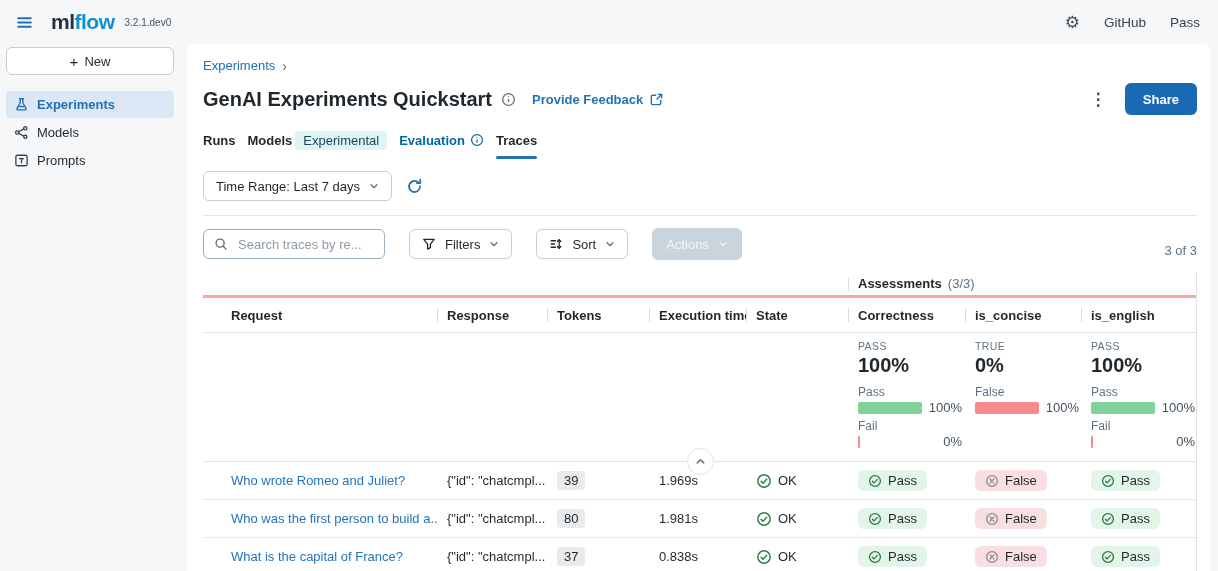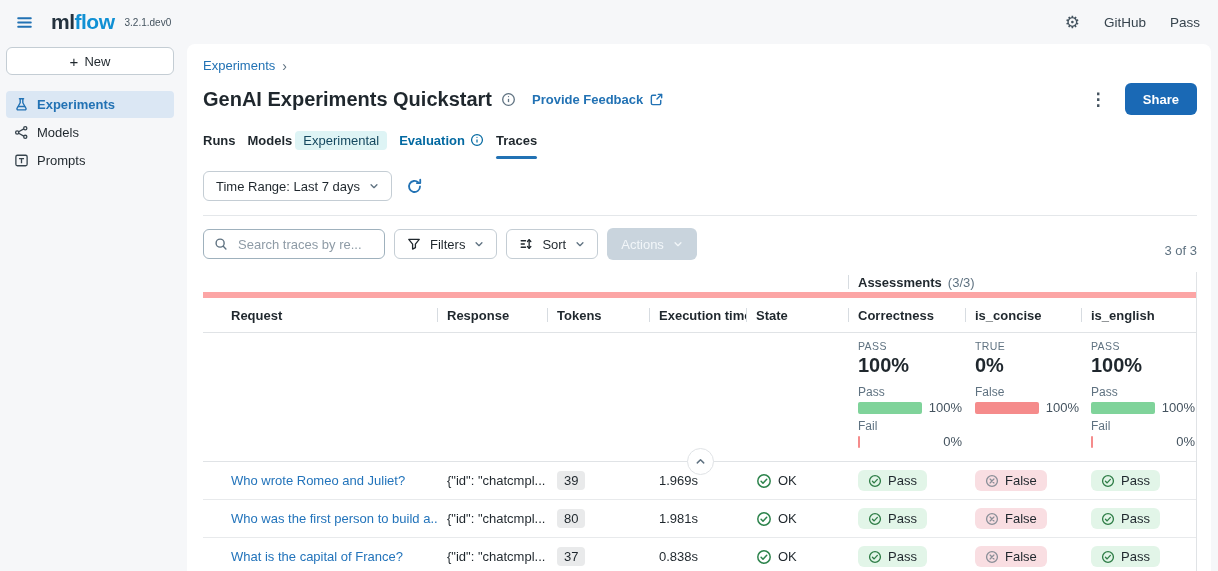--- a/index.html
+++ b/index.html
@@ -62,34 +62,34 @@
   .exp-badge { background:#DEF4F5; color:#15485F; font-weight:400; font-size:13px; padding:2px 8px; border-radius:4px; margin-left:-2px; }
 
   
   .timerange-row { display:flex; align-items:center; gap:14px; padding:6px 0 14px; border-bottom:1px solid #E4E7EA; }
   .pill-btn { height:30px; border:1px solid #C4CDD4; border-radius:6px; background:#fff; padding:0 12px;
     display:flex; align-items:center; gap:9px; font-size:13px; color:#1F272D; font-family:inherit; }
   .chev { color:#5F7281; display:inline-flex; }
   .refresh-btn { color:#2272B4; display:flex; align-items:center; }
 
   
-  .toolbar-row { display:flex; align-items:center; gap:9px; padding:12px 0 10px; }
+  .toolbar-row { display:flex; align-items:center; gap:24px; padding:12px 0 10px; }
   .search-box { width:182px; height:30px; border:1px solid #9FB1BD; border-radius:6px;
     display:flex; align-items:center; gap:8px; padding:0 10px; background:#fff; }
   .search-box svg { color:#5F7281; flex:none; }
   .search-box input { border:none; outline:none; width:100%; font-size:13px; font-family:inherit; color:#1F272D; background:transparent; }
   .search-box input::placeholder { color:#8E9BA6; }
   .actions-btn { height:30px; border:none; border-radius:6px; background:#C9D4DD; color:#F2F6F9;
     padding:16px 14px; display:flex; align-items:center; gap:9px; font-size:13px; font-family:inherit; }
   .result-count { margin-left:auto; color:#5F7281; align-self:flex-end; padding-bottom:2px; }
 
   
   .traces-table { position:relative; margin-top:2px; border-right:1px solid #E0E3E6; }
   .grid { display:grid; grid-template-columns:234px 110px 102px 97px 102px 117px 116px 115px; }
-  .group-row { display:grid; grid-template-columns:645px 1fr; height:26px; align-items:center; border-bottom:6px solid #fca5a5; }
+  .group-row { display:grid; grid-template-columns:645px 1fr; height:26px; align-items:center; border-bottom:3px solid #fca5a5; }
   .group-label { padding-left:10px; position:relative; }
   .group-label::before { content:""; position:absolute; left:0; top:50%; transform:translateY(-50%); width:1px; height:14px; background:#D7DCE1; }
   .group-label .g-name { font-weight:700; }
   .group-label .g-count { color:#5F7281; margin-left:6px; }
 
   .thead { height:35px; align-items:center; border-bottom:1px solid #E0E3E6; }
   .th { font-weight:700; padding-left:10px; position:relative; white-space:nowrap; overflow:hidden; }
   .th:first-child { padding-left:28px; }
   .th:not(:first-child)::before { content:""; position:absolute; left:0; top:50%; transform:translateY(-50%); width:1px; height:14px; background:#D7DCE1; }
 

